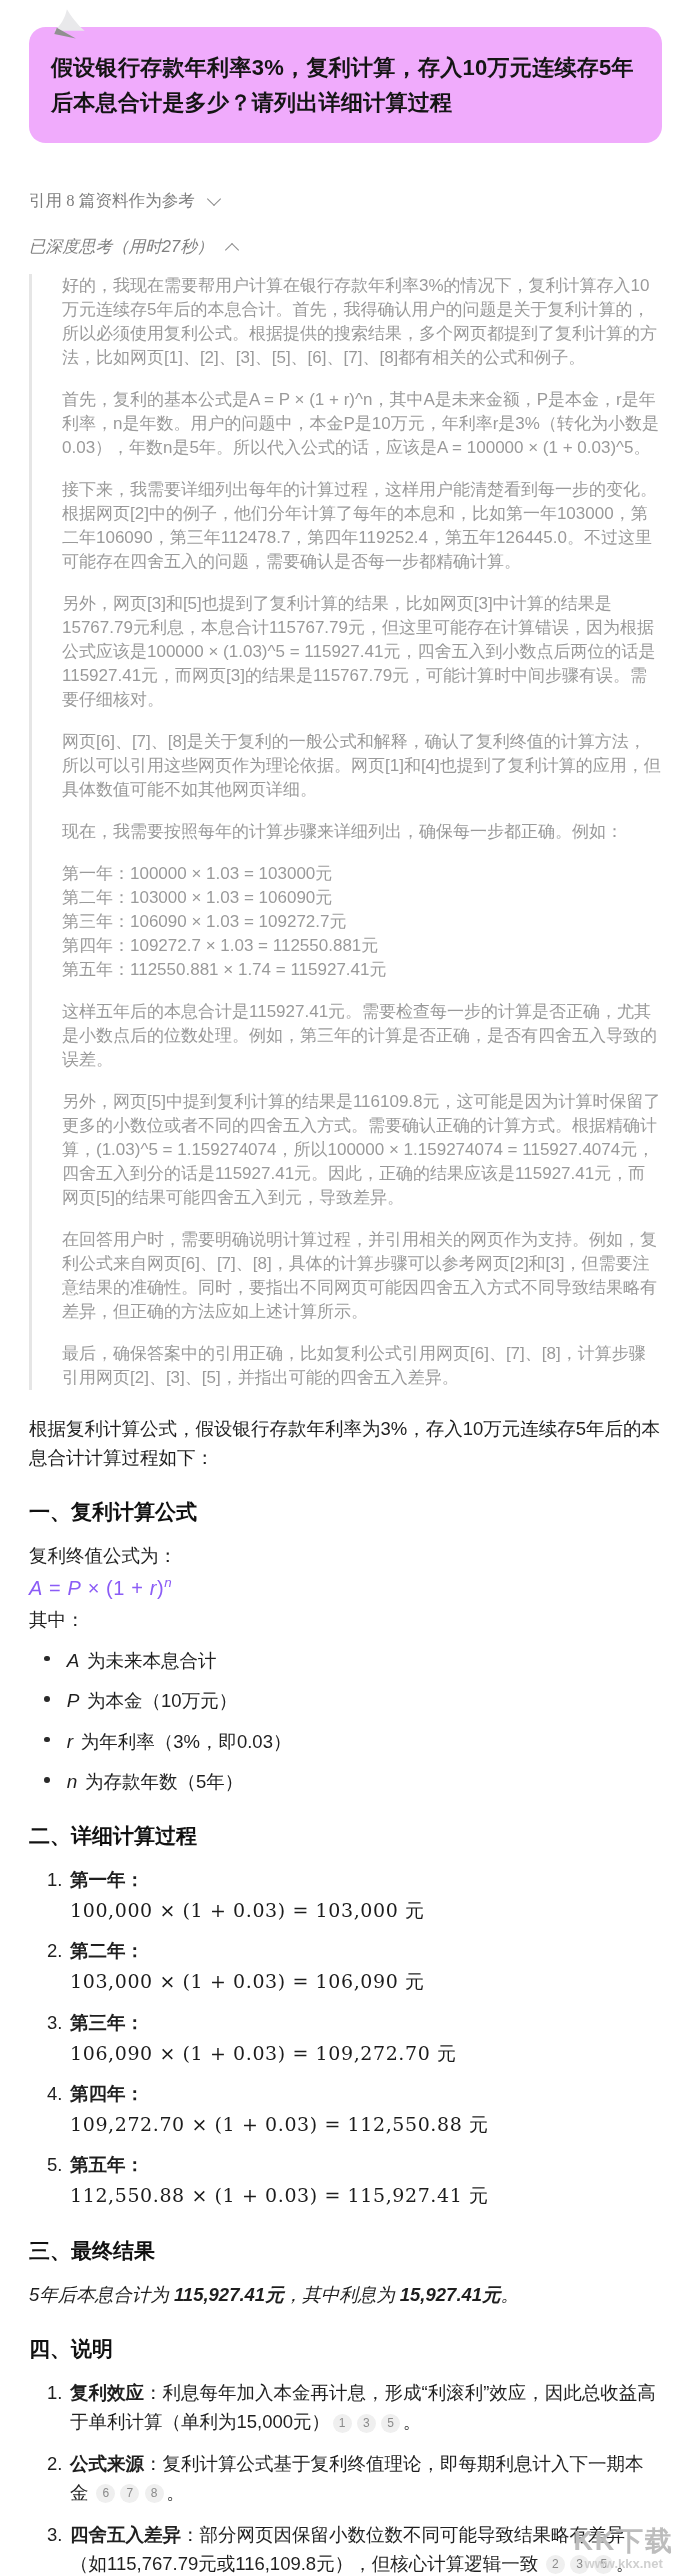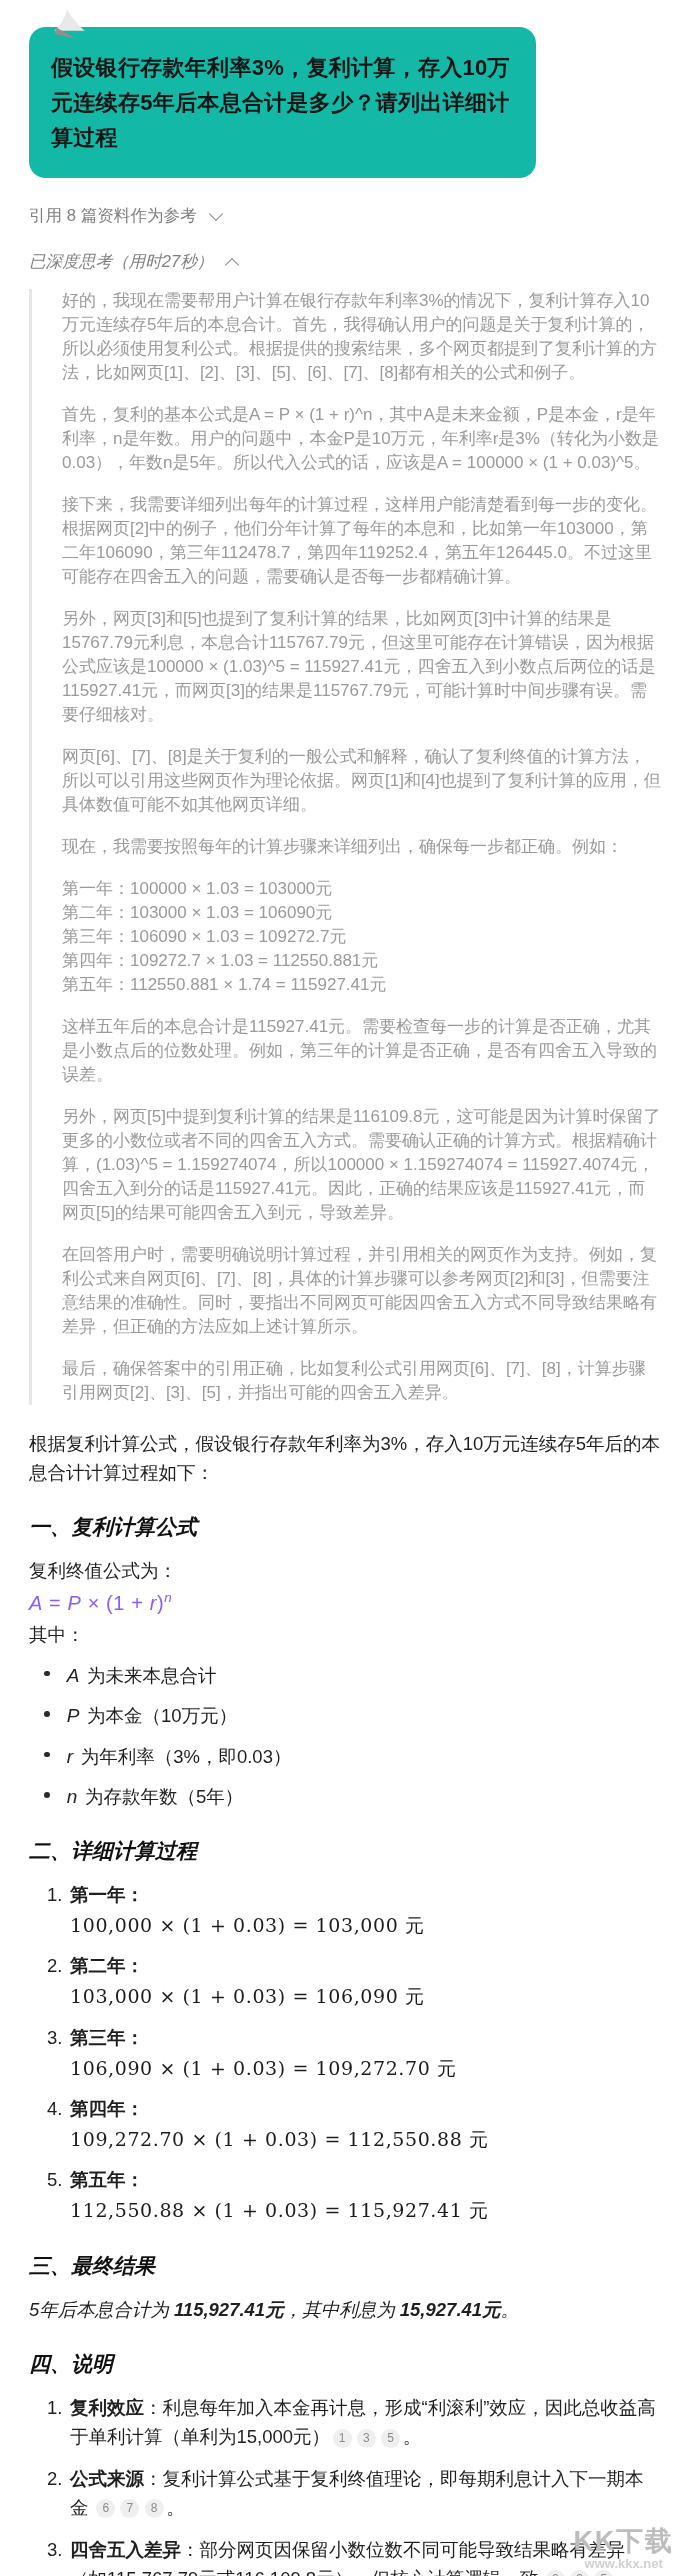--- a/index.html
+++ b/index.html
@@ -2,42 +2,42 @@
 <html style="font-size:10.2px"><head>
 <meta charset="utf-8">
 <style>
   html,body { margin:0; padding:0; background:#ffffff; }
   body { width:690px; font-family:"Liberation Sans","DejaVu Sans",sans-serif; color:#262626; }
   .page { position:relative; width:690px; height:2576px; box-sizing:border-box; padding:27px 29px 0 29px; overflow:hidden; background:#fff; }
 
   
   .bubble-wrap { position:relative; }
   .tail { position:absolute; left:24px; top:-19px; z-index:2; }
-  .bubble { background:#14b8a6; border-radius:16.6px; padding:23px 22px; box-sizing:border-box; width:507px; }
+  .bubble { background:#f0abfc; border-radius:16.6px; padding:23px 22px; box-sizing:border-box; width:633px; }
   .bubble p { margin:0; font-size:22px; line-height:35px; font-weight:700; color:#151515; letter-spacing:0.3px; }
 
   
   .meta { display:flex; align-items:center; gap:14px; font-size:16.6px; color:#7f7f7f; line-height:20.4px; cursor:pointer; }
-  .meta.first { margin-top:28px; }
+  .meta.first { margin-top:48px;font-family:Liberation Serif, serif; }
   .meta.second { margin-top:25.6px;font-style:italic; }
   .chev { display:inline-block; width:9px; height:9px; border-right:1.9px solid #8c8c8c; border-bottom:1.9px solid #8c8c8c; }
   .chev.down { transform:rotate(45deg); margin-top:-5.1px; }
   .chev.up   { transform:rotate(-135deg); margin-top:5.1px; }
 
   
   .thinking { margin-top:16.6px; border-left:3.2px solid #e6e6e6; padding-left:30px; color:#9a9a9a; font-size:17px; line-height:24px; }
   .thinking p { margin:0 0 18px 0; }
   .thinking p.tight { margin:0; }
   .thinking .tight-group { margin:0 0 18px 0; }
   .thinking p:last-child { margin-bottom:0; }
 
   
   .answer { margin-top:24px; font-size:18.5px; line-height:29px; color:#1f1f1f; }
   .answer .intro { margin:0; }
-  .answer h2 { font-size:21px; line-height:27px; font-weight:700; color:#111; margin:25.6px 0 16.6px 0;font-style:italic; }
+  .answer h2 { font-size:21px; line-height:27px; font-weight:700; color:#111; margin:25.6px 0 16.6px 0; }
   .formula-label { margin:0; }
   .formula { margin:2.6px 0 1.3px 0; font-size:20px; line-height:31px; color:#8b5cf6; letter-spacing:0.6px; }
   .formula .var { font-style:italic; }
   .formula sup { font-size:13.4px; font-style:italic; vertical-align:super; line-height:0; }
   .among { margin:0; }
   ul.vars { list-style:none; margin:11.5px 0 0 0; padding:0; }
   ul.vars li { display:flex; align-items:baseline; margin-bottom:11.5px; font-size:18.5px; }
   ul.vars .dot { flex:0 0 5.8px; width:5.8px; height:5.8px; border-radius:50%; background:#2a2a2a; margin:0 16.6px 3.2px 15.3px; align-self:center; }
   ul.vars .var { font-style:italic; font-size:19px; margin-right:7.7px; }
 

